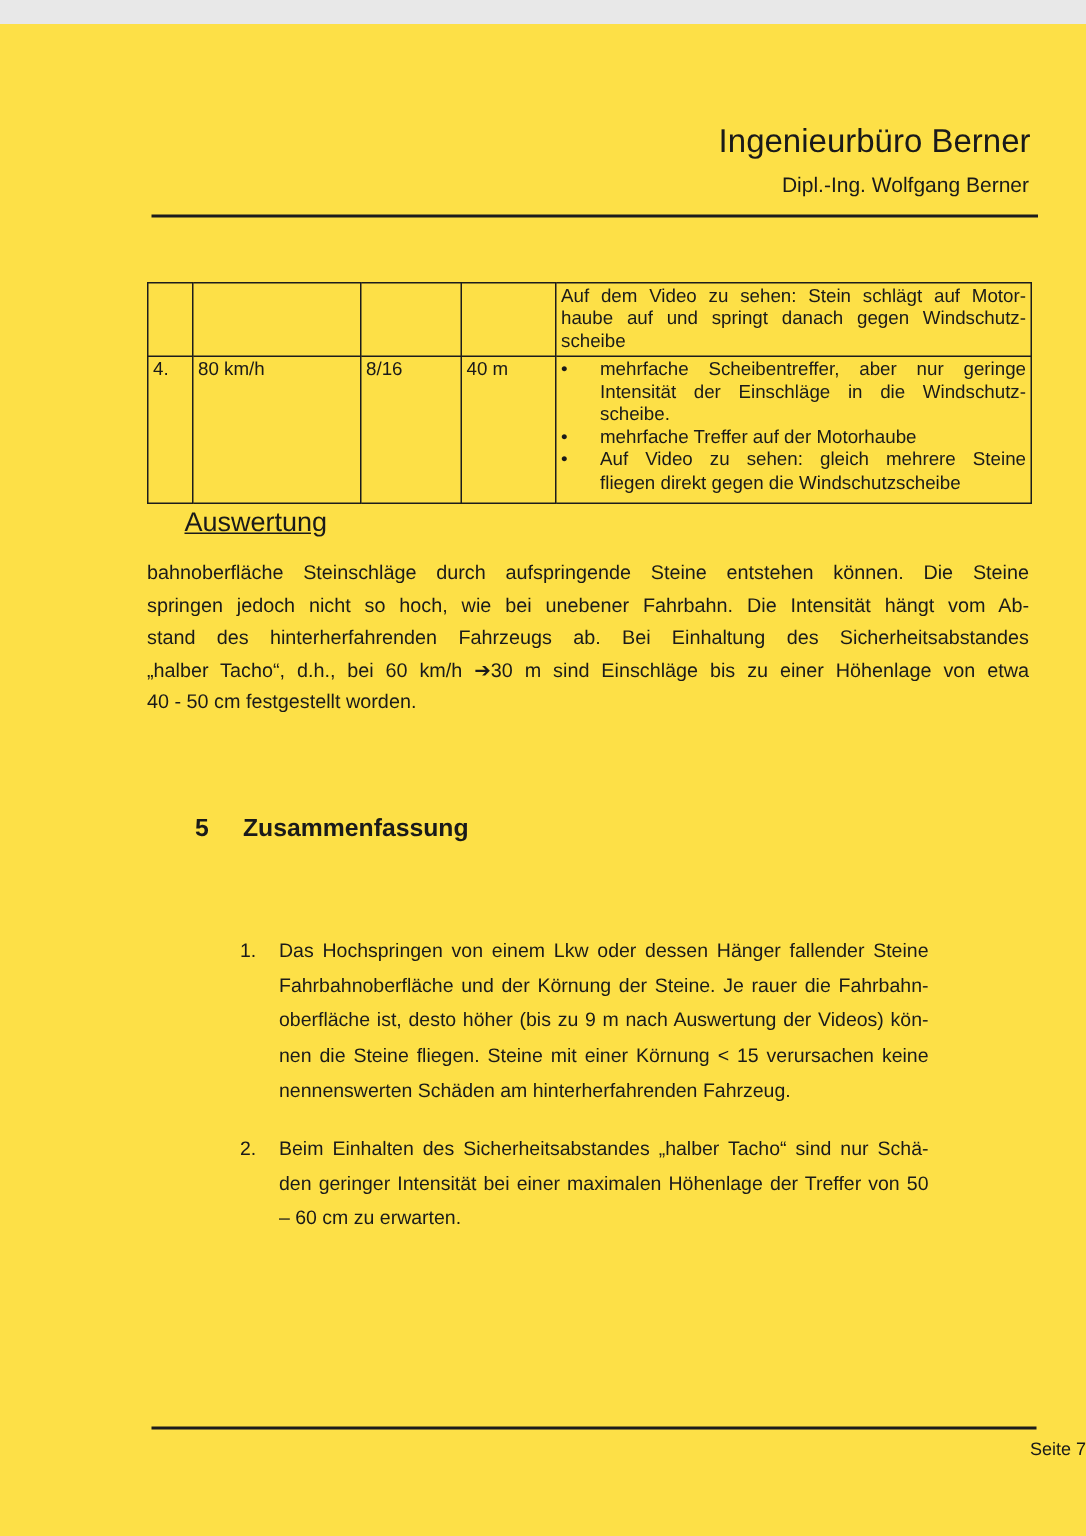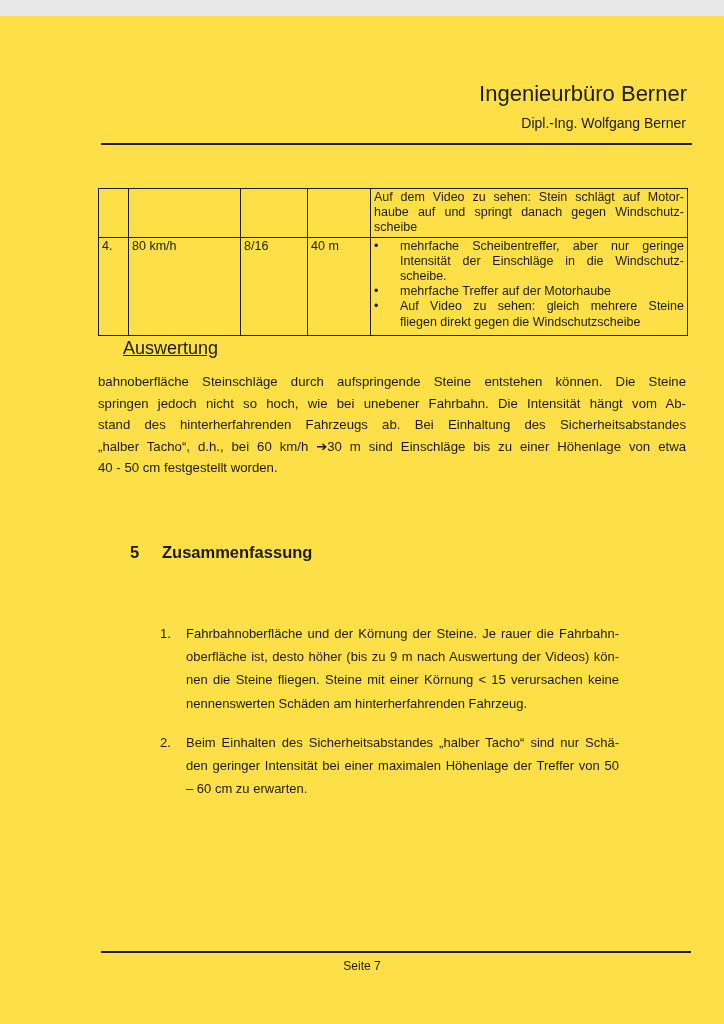--- a/index.html
+++ b/index.html
@@ -38,21 +38,21 @@
   .sec { position:absolute; left:130px; top:527px; font-size:16.5px; font-weight:bold; }
   .secnum { display:inline-block; width:32px; }
 
   .intro { position:absolute; left:98px; top:568px; width:588px; font-size:13.2px; }
 
   .list { position:absolute; left:160px; top:606px; width:459px; font-size:13px; line-height:23.2px; }
   .item { display:flex; margin-bottom:16px; }
   .inum { width:26px; flex:none; }
   .ilines { flex:1 1 auto; min-width:0; }
 
-  .pageno { position:absolute; left:0; top:943px; width:724px; text-align:center; font-size:12px; }
+  .pageno { position:absolute; left:0; top:943px; width:724px; text-align:right; font-size:12px; }
 </style>
 </head>
 <body>
 
 <div class="page">
 
   <div class="title">Ingenieurbüro Berner</div>
   <div class="subtitle">Dipl.-Ing. Wolfgang Berner</div>
   <div class="rule head-rule"></div>
 
@@ -120,20 +120,21 @@
 
   <div class="sec">
     <span class="secnum">5</span><span>Zusammenfassung</span>
   </div>
 
 
   <div class="list">
     <div class="item">
       <span class="inum">1.</span>
       <div class="ilines">
+        <div class="jline">Das Hochspringen von einem Lkw oder dessen Hänger fallender Steine</div>
         <div class="jline">Fahrbahnoberfläche und der Körnung der Steine. Je rauer die Fahrbahn-</div>
         <div class="jline">oberfläche ist, desto höher (bis zu 9 m nach Auswertung der Videos) kön-</div>
         <div class="jline">nen die Steine fliegen. Steine mit einer Körnung &lt; 15 verursachen keine</div>
         <div>nennenswerten Schäden am hinterherfahrenden Fahrzeug.</div>
       </div>
     </div>
     <div class="item">
       <span class="inum">2.</span>
       <div class="ilines">
         <div class="jline">Beim Einhalten des Sicherheitsabstandes „halber Tacho“ sind nur Schä-</div>

